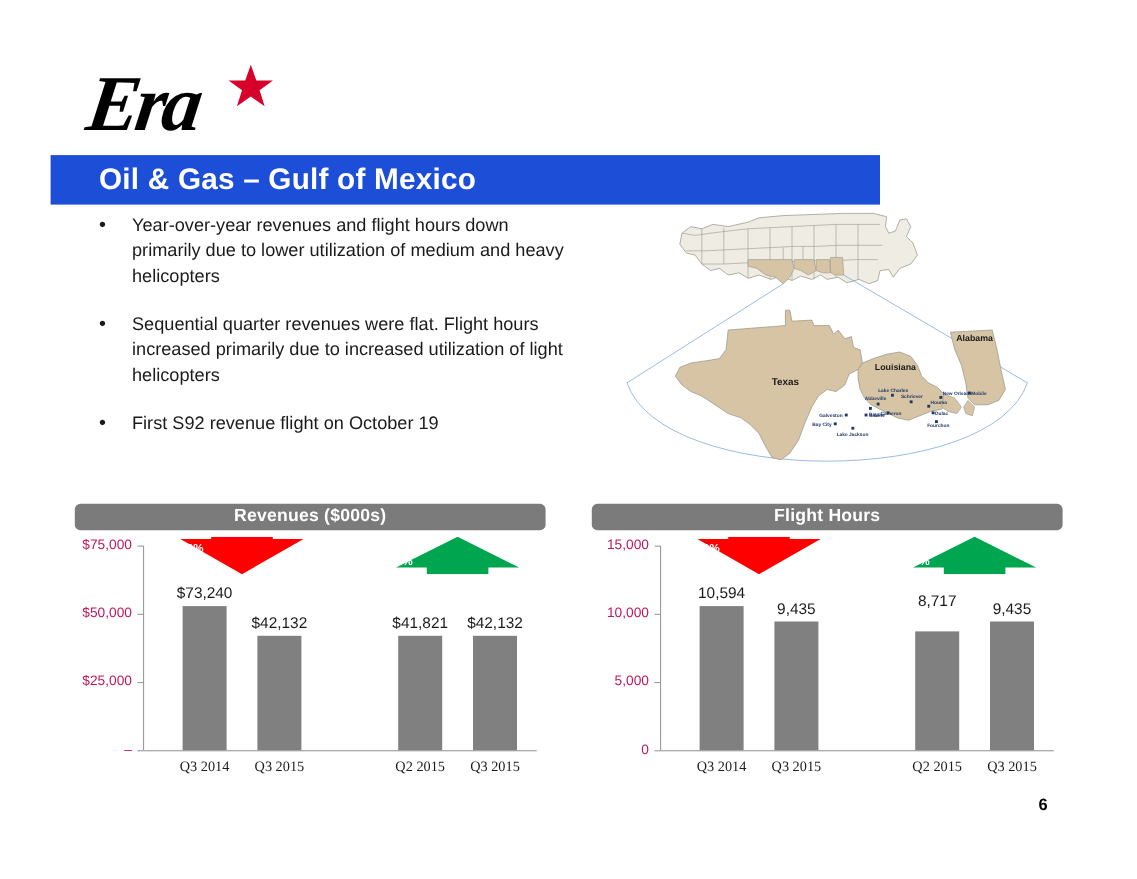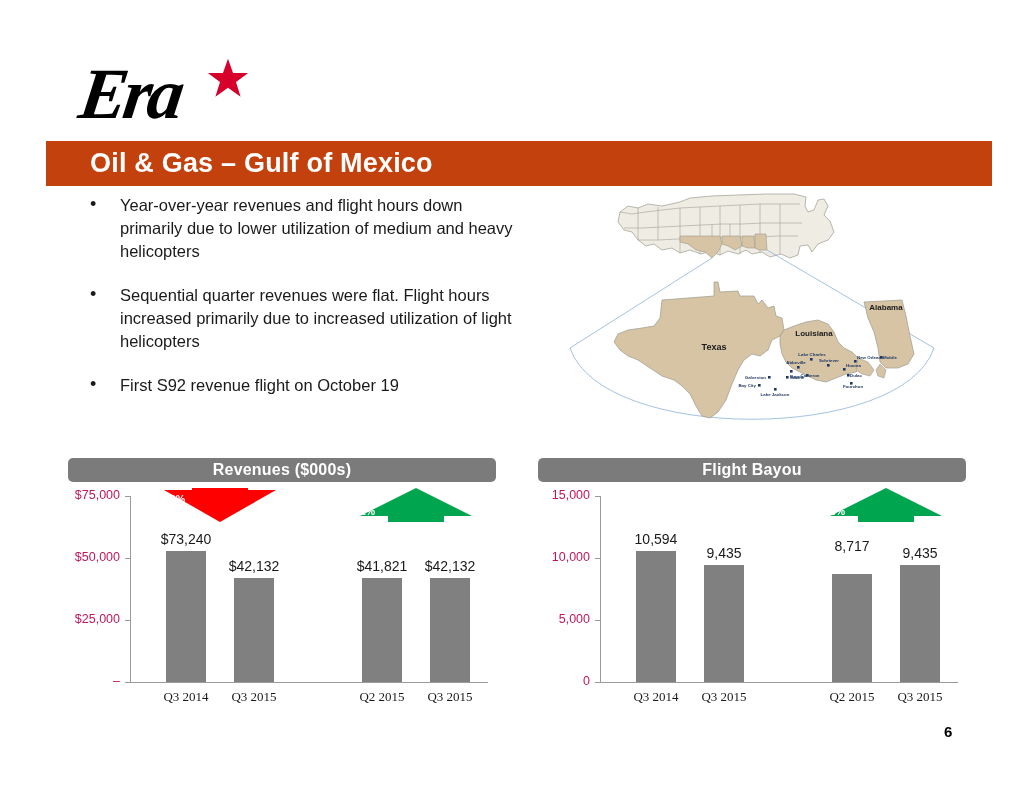--- a/index.html
+++ b/index.html
@@ -46,23 +46,23 @@
     top: 6px;
     width: 42px;
     height: 42px;
   }
 
   
   #title-banner {
     position: absolute;
     left: 46px;
     top: 141px;
-    width: 946px;
+    width: 754px;
     height: 45px;
-    background: #c2410c;
+    background: #1d4ed8;
   }
   #title-text {
     position: absolute;
     left: 44px;
     top: 7px;
     font-size: 27px;
     font-weight: bold;
     color: #ffffff;
     letter-spacing: 0.2px;
     white-space: nowrap;
@@ -385,21 +385,21 @@
           <svg viewBox="0 0 112 34" width="112" height="34" style="display: block;">
             <polygon points="56,0 112,28 84,28 84,34 28,34 28,28 0,28" fill="#00a550"></polygon>
           </svg>
           <div class="arrow-pct">1%</div>
         </div>
       </div>
   </div>
 
   <div class="chart-panel" id="panel-hours">
     <div class="chart-header">
-      <span>Flight Bayou</span>
+      <span>Flight Hours</span>
     </div>
     <div class="plot" id="plot-hours">
         <div class="axis-line-y" style="left: 62px; top: 10px; height: 186px;"></div>
         <div class="axis-line-x" style="left: 62px; top: 196px; width: 358px;"></div>
         <div class="tick" style="left: 57px; top: 10px;"></div>
         <div class="ytick-label" style="left: 0px; width: 52px; top: 2px;">15,000</div>
         <div class="tick" style="left: 57px; top: 72px;"></div>
         <div class="ytick-label" style="left: 0px; width: 52px; top: 64px;">10,000</div>
         <div class="tick" style="left: 57px; top: 134px;"></div>
         <div class="ytick-label" style="left: 0px; width: 52px; top: 126px;">5,000</div>
@@ -410,20 +410,26 @@
         <div class="xtick-label" style="left: 73px; width: 90px; top: 203px;">Q3 2014</div>
         <div class="bar" style="left: 166px; top: 79.006px; width: 40px; height: 116.994px; background: rgb(128, 128, 128);"></div>
         <div class="bar-label" style="left: 141px; width: 90px; top: 59.006px;">9,435</div>
         <div class="xtick-label" style="left: 141px; width: 90px; top: 203px;">Q3 2015</div>
         <div class="bar" style="left: 294px; top: 87.9092px; width: 40px; height: 108.091px; background: rgb(128, 128, 128);"></div>
         <div class="bar-label" style="left: 269px; width: 90px; top: 52px;">8,717</div>
         <div class="xtick-label" style="left: 269px; width: 90px; top: 203px;">Q2 2015</div>
         <div class="bar" style="left: 362px; top: 79.006px; width: 40px; height: 116.994px; background: rgb(128, 128, 128);"></div>
         <div class="bar-label" style="left: 337px; width: 90px; top: 59.006px;">9,435</div>
         <div class="xtick-label" style="left: 337px; width: 90px; top: 203px;">Q3 2015</div>
+        <div class="arrow arrow-down" style="left: 96px; top: 2px; width: 112px; height: 34px;">
+          <svg viewBox="0 0 112 34" width="112" height="34" style="display: block;">
+            <polygon points="0,2 28,2 28,0 84,0 84,2 112,2 56,34" fill="#ff0000"></polygon>
+          </svg>
+          <div class="arrow-pct">11%</div>
+        </div>
         <div class="arrow arrow-up" style="left: 292px; top: 2px; width: 112px; height: 34px;">
           <svg viewBox="0 0 112 34" width="112" height="34" style="display: block;">
             <polygon points="56,0 112,28 84,28 84,34 28,34 28,28 0,28" fill="#00a550"></polygon>
           </svg>
           <div class="arrow-pct">8%</div>
         </div>
       </div>
   </div>
 
   <div id="page-number">6</div>

